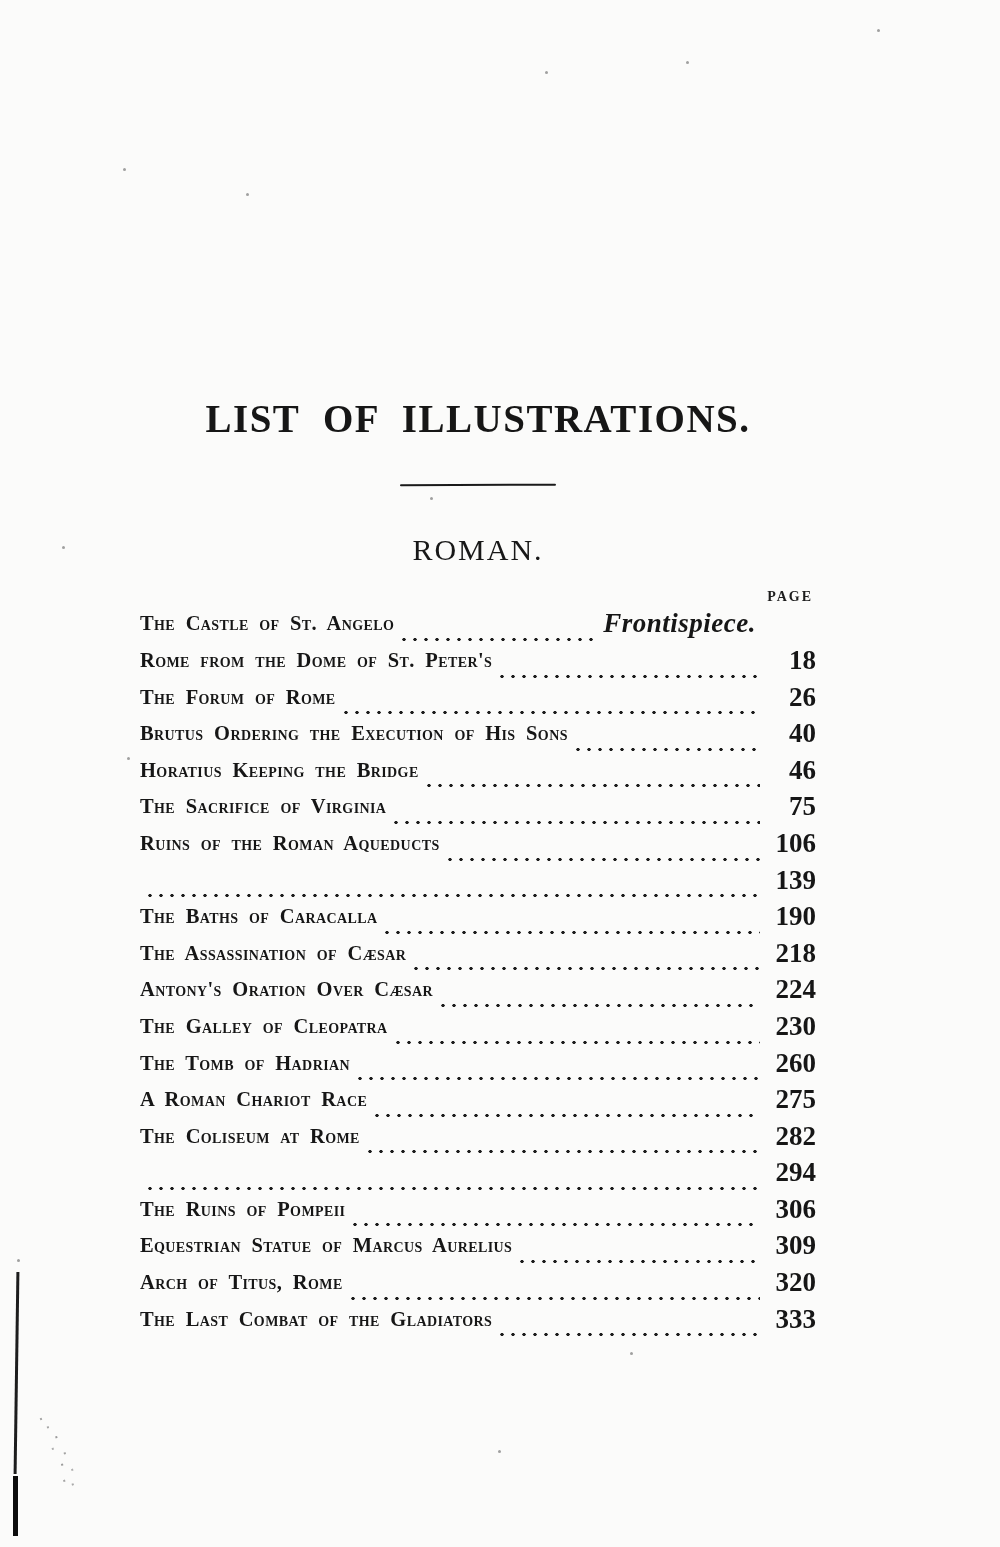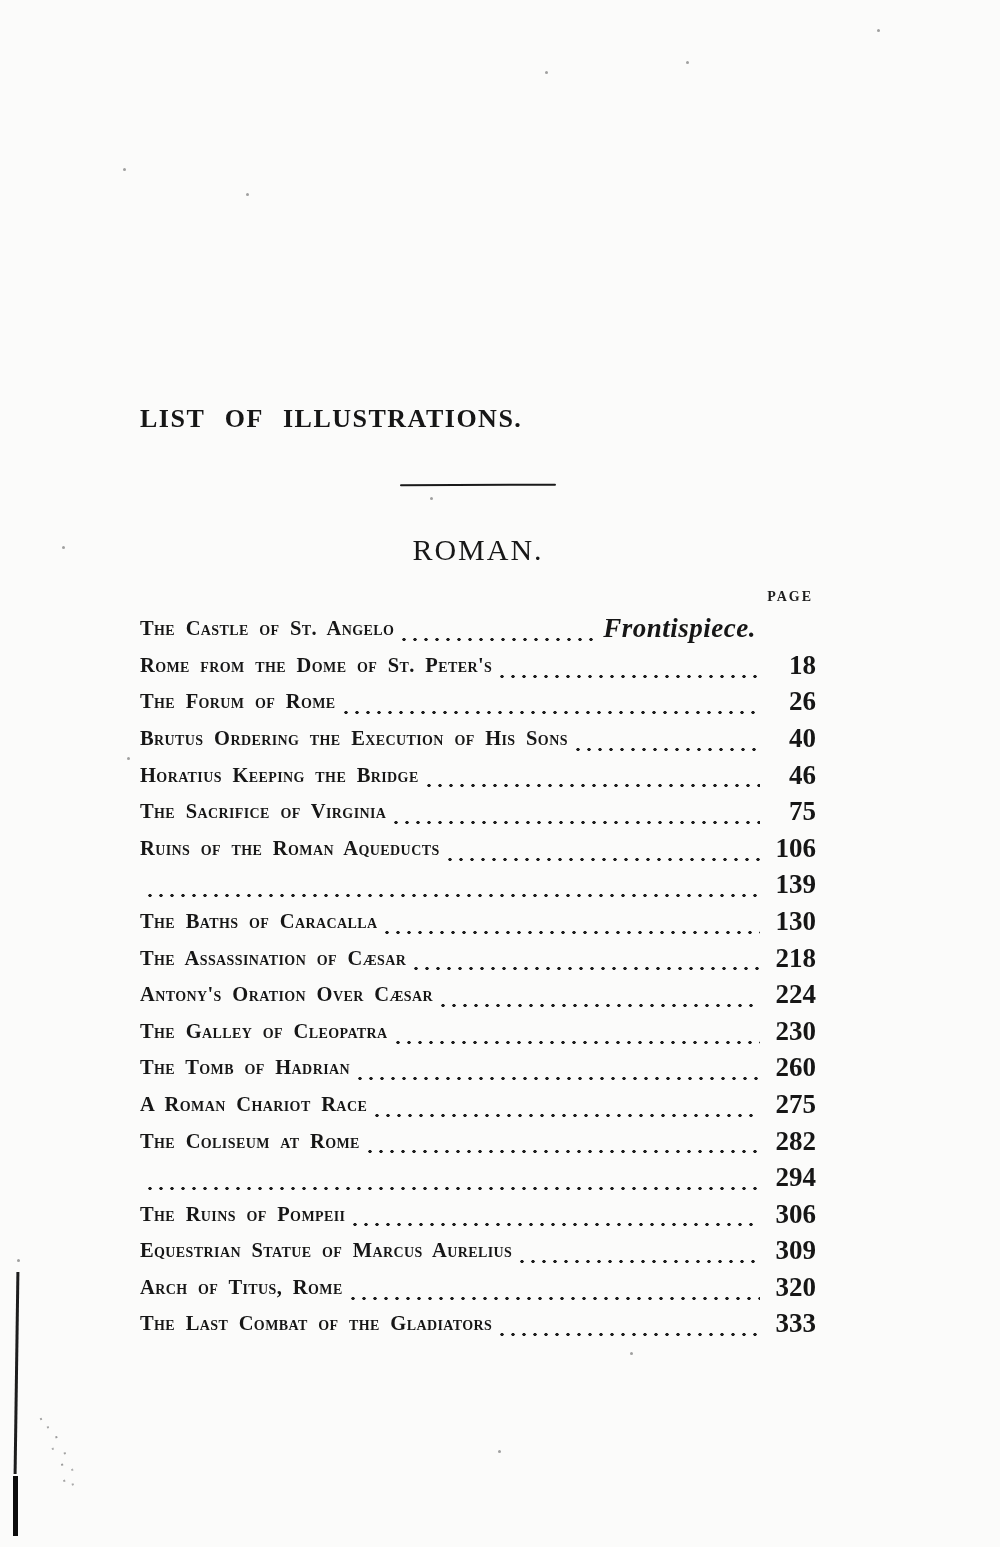--- a/index.html
+++ b/index.html
@@ -14,23 +14,24 @@
   }
 
   .sheet {
     position: absolute;
     left: 140px;
     top: 398px;
     width: 676px;
   }
 
   .main-title {
+    text-align: center;
     font-family: "Liberation Serif", serif;
     font-weight: bold;
-    font-size: 26px;
+    font-size: 39px;
     line-height: 42px;
     letter-spacing: 1.5px;
     word-spacing: 12px;
     color: #161616;
   }
 
   .divider {
     width: 156px;
     height: 2.4px;
     background: #1a1a1a;
@@ -57,21 +58,21 @@
     font-weight: bold;
     letter-spacing: 2px;
     line-height: 16px;
     color: #1d1d1d;
   }
 
   .toc-list { margin-top: 5px; }
 
   .toc-row {
     display: flex;
-    align-items: center;
+    align-items: flex-start;
     height: 36.6px;
   }
 
   .entry-title {
     white-space: nowrap;
     font-variant: small-caps;
     font-weight: bold;
     font-size: 20.5px;
     line-height: 27px;
     letter-spacing: 0.4px;
@@ -201,21 +202,21 @@
   </div>
 
   <div class="toc-row">
     <span class="dot-leader"></span>
     <span class="entry-page">139</span>
   </div>
 
   <div class="toc-row">
     <span class="entry-title">The Baths of Caracalla</span>
     <span class="dot-leader"></span>
-    <span class="entry-page">130</span>
+    <span class="entry-page">190</span>
   </div>
 
   <div class="toc-row">
     <span class="entry-title">The Assassination of Cæsar</span>
     <span class="dot-leader"></span>
     <span class="entry-page">218</span>
   </div>
 
   <div class="toc-row">
     <span class="entry-title">Antony's Oration Over Cæsar</span>

